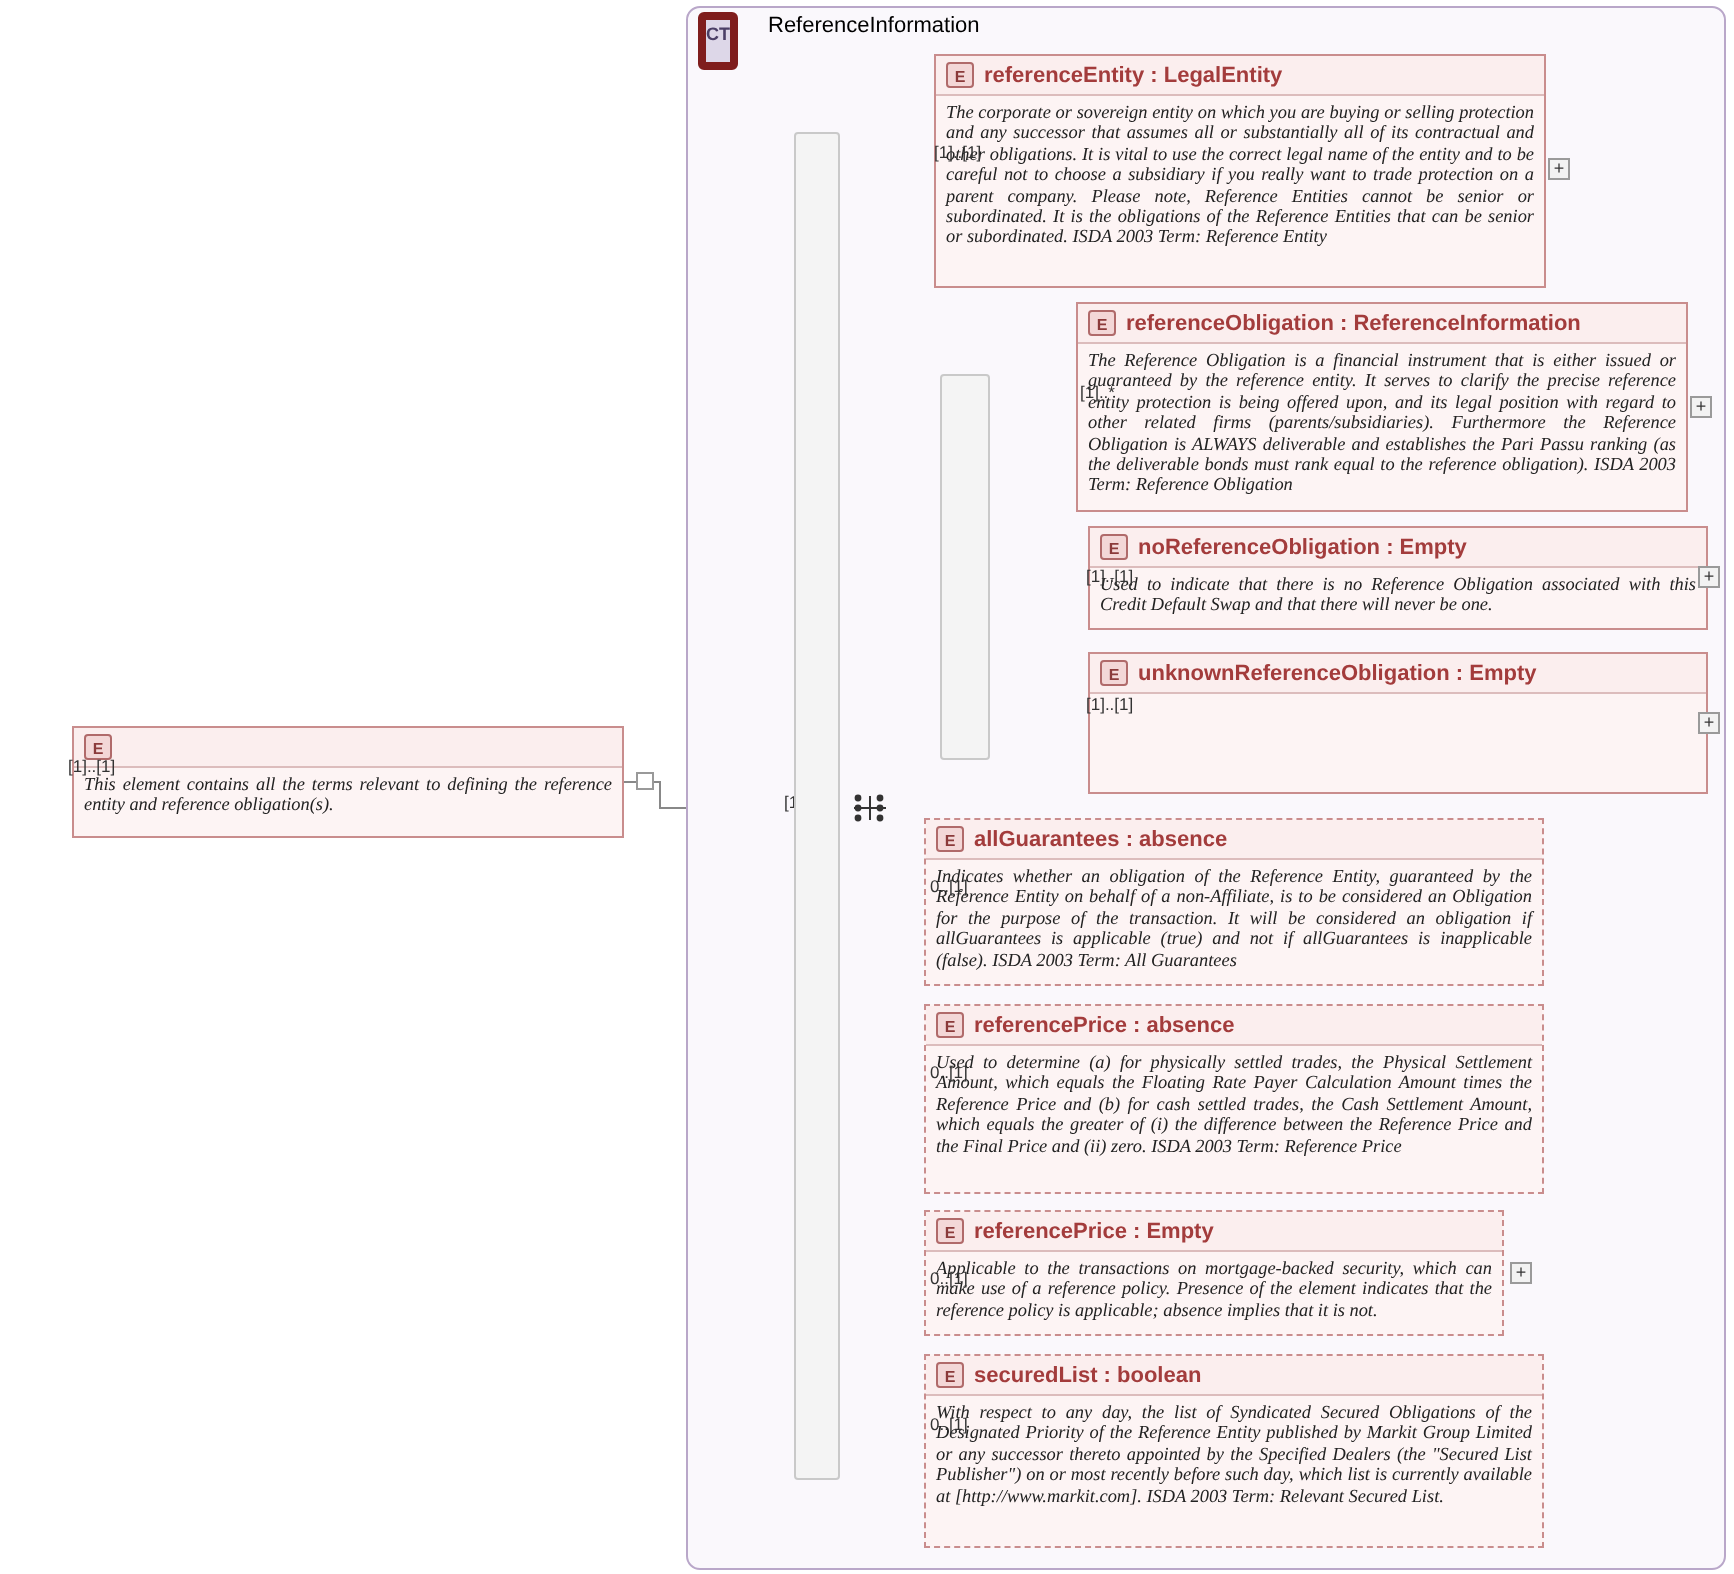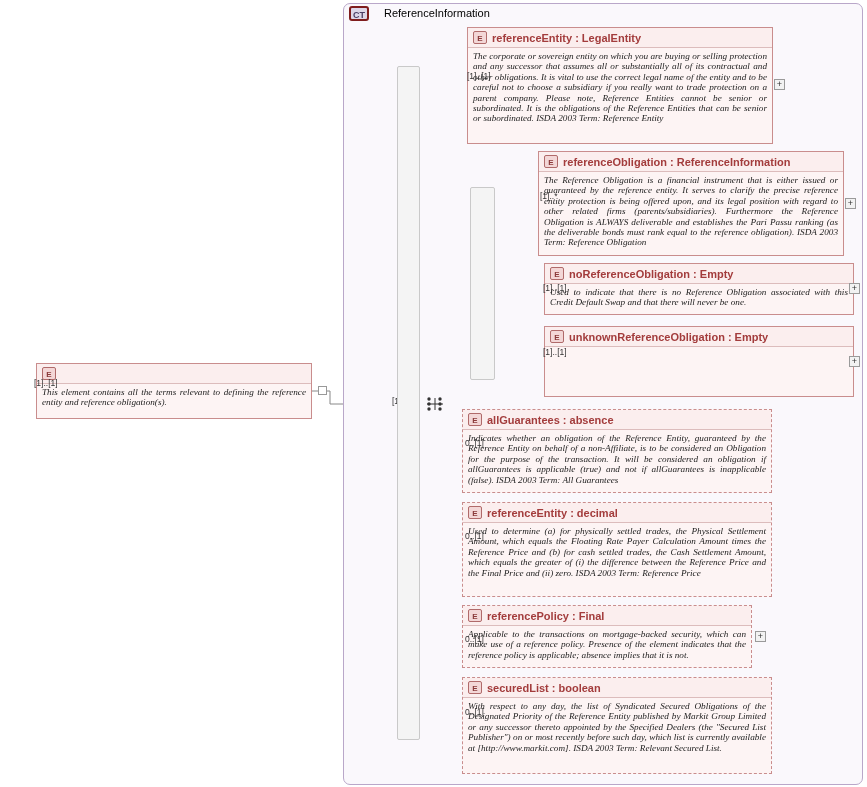--- a/index.html
+++ b/index.html
@@ -32,22 +32,22 @@
     height: 782px;
     border: 1px solid #b9a7c9;
     border-radius: 7px;
     background: #faf8fc;
     box-sizing: border-box;
   }
   .ct-badge {
     left: 349px;
     top: 6px;
     width: 20px;
-    height: 15px;
-    border: 2px solid #7f1d1d;
+    height: 29px;
+    border: 4px solid #7f1d1d;
     border-radius: 3px;
     background: #ddd7e8;
     color: #4b3f66;
     font-size: 9px;
     font-weight: bold;
     text-align: center;
     line-height: 15px;
     box-sizing: border-box;
   }
   .ct-title {
@@ -282,30 +282,30 @@
       <span class="e-badge">E</span>
       <span class="e-name">allGuarantees : absence</span>
     </div>
     <div class="doc">Indicates whether an obligation of the Reference Entity, guaranteed by the Reference Entity on behalf of a non-Affiliate, is to be considered an Obligation for the purpose of the transaction. It will be considered an obligation if allGuarantees is applicable (true) and not if allGuarantees is inapplicable (false). ISDA 2003 Term: All Guarantees</div>
   </div>
   <div class="abs card" style="left:433px; top:438px;">0..[1]</div>
 
   <div class="abs ebox dashed" style="left:462px; top:502px; width:310px; height:95px;">
     <div class="hdr">
       <span class="e-badge">E</span>
-      <span class="e-name">referenceEntity : decimal</span>
+      <span class="e-name">referencePrice : absence</span>
     </div>
     <div class="doc">Used to determine (a) for physically settled trades, the Physical Settlement Amount, which equals the Floating Rate Payer Calculation Amount times the Reference Price and (b) for cash settled trades, the Cash Settlement Amount, which equals the greater of (i) the difference between the Reference Price and the Final Price and (ii) zero. ISDA 2003 Term: Reference Price</div>
   </div>
   <div class="abs card" style="left:433px; top:531px;">0..[1]</div>
 
   <div class="abs ebox dashed" style="left:462px; top:605px; width:290px; height:63px;">
     <div class="hdr">
       <span class="e-badge">E</span>
-      <span class="e-name">referencePolicy : Final</span>
+      <span class="e-name">referencePrice : Empty</span>
     </div>
     <div class="doc">Applicable to the transactions on mortgage-backed security, which can make use of a reference policy. Presence of the element indicates that the reference policy is applicable; absence implies that it is not.</div>
   </div>
   <div class="abs card" style="left:433px; top:634px;">0..[1]</div>
   <div class="abs plus" style="left:755px; top:631px;">+</div>
 
   <div class="abs ebox dashed" style="left:462px; top:677px; width:310px; height:97px;">
     <div class="hdr">
       <span class="e-badge">E</span>
       <span class="e-name">securedList : boolean</span>

